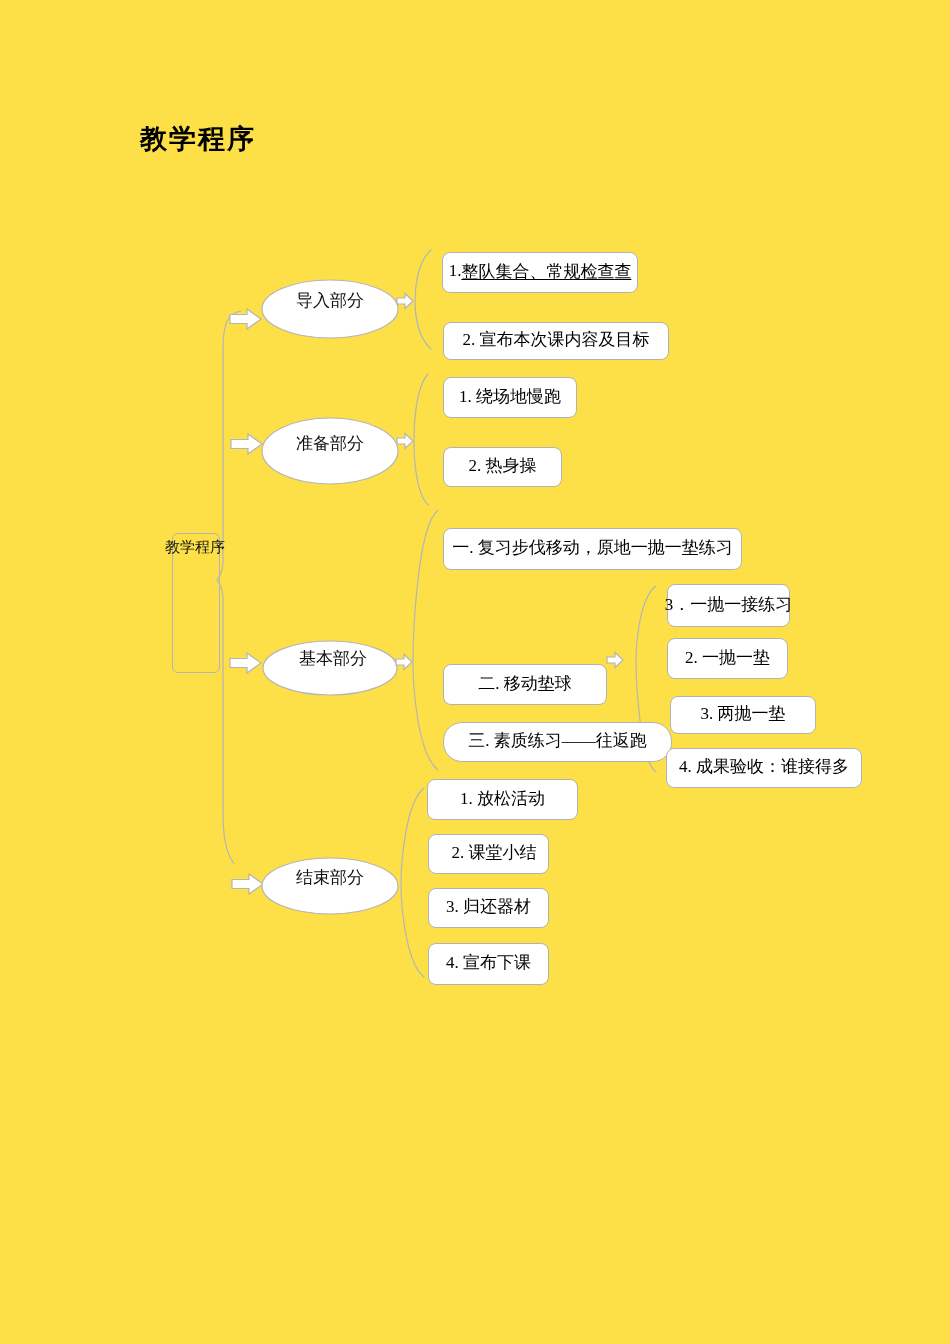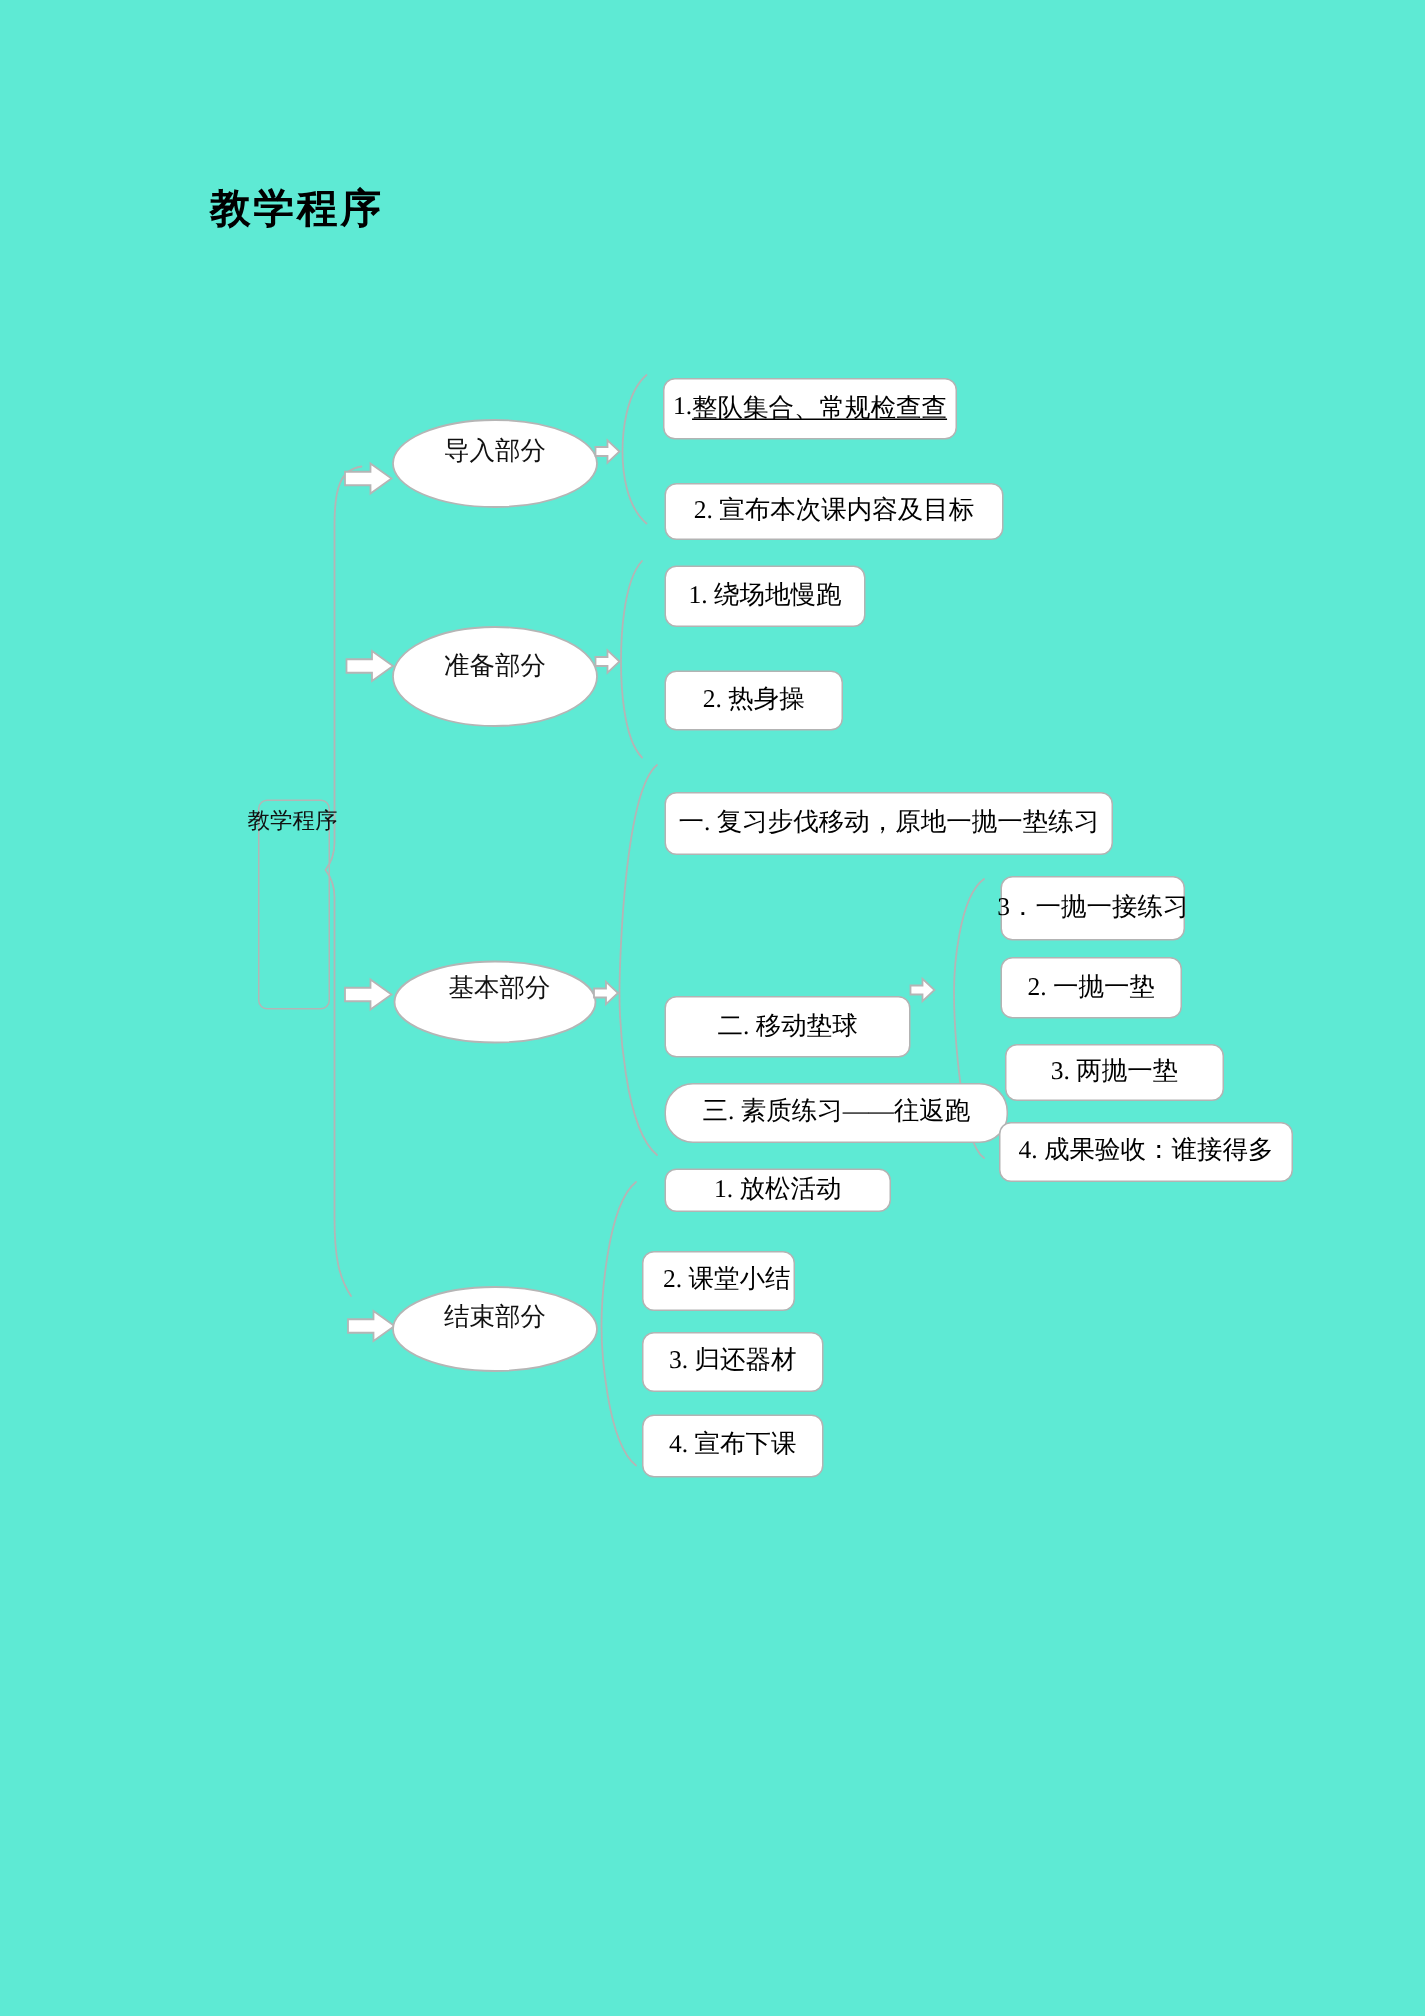--- a/index.html
+++ b/index.html
@@ -1,19 +1,19 @@
 <!DOCTYPE html>
 <html><head>
 <meta charset="utf-8">
 <style>
   html,body{margin:0;padding:0;background:#ffffff;}
   .page{
     position:relative;
     width:950px;height:1344px;
-    background:#5eead4;
+    background:#fde047;
     overflow:hidden;
     font-family:"Liberation Serif", serif;
     color:#000;
   }
   .doc-title{
     position:absolute;left:140px;top:121px;margin:0;
     font-family:"Liberation Sans", sans-serif;
     font-weight:bold;font-size:27px;letter-spacing:2px;color:#000;
   }
   .lines{position:absolute;left:0;top:0;}
@@ -115,24 +115,24 @@
   <div class="box" style="left:667px;top:638px;width:121px;height:41px;">
     <span>2. 一抛一垫</span>
   </div>
   <div class="box" style="left:670px;top:696px;width:146px;height:38px;">
     <span>3. 两抛一垫</span>
   </div>
   <div class="box" style="left:666px;top:748px;width:196px;height:40px;">
     <span>4. 成果验收：谁接得多</span>
   </div>
 
-  <div class="box" style="left:427px;top:779px;width:151px;height:29px;margin-left:16px;">
+  <div class="box" style="left:427px;top:779px;width:151px;height:41px;">
     <span>1. 放松活动</span>
   </div>
-  <div class="box" style="left:428px;top:834px;width:102px;height:40px;padding-left:11px;">
+  <div class="box" style="left:428px;top:834px;width:121px;height:40px;padding-left:11px;">
     <span>2. 课堂小结</span>
   </div>
   <div class="box" style="left:428px;top:888px;width:121px;height:40px;">
     <span>3. 归还器材</span>
   </div>
   <div class="box" style="left:428px;top:943px;width:121px;height:42px;">
     <span>4. 宣布下课</span>
   </div>
 
 </div>

